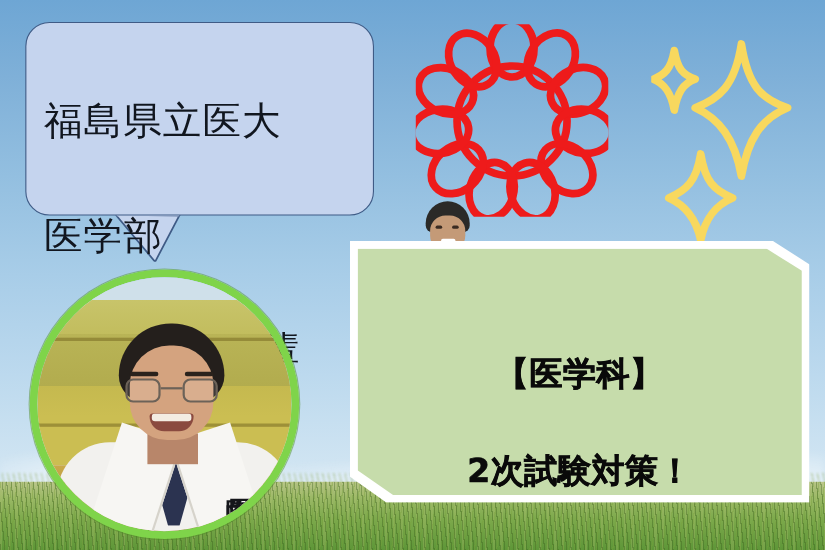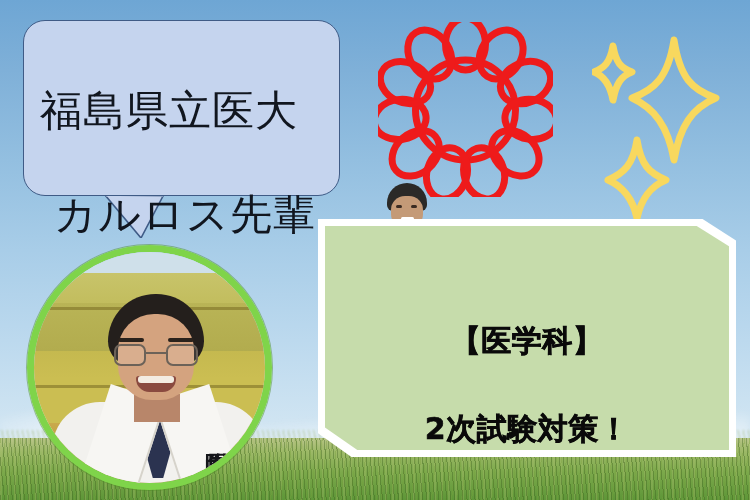--- a/index.html
+++ b/index.html
@@ -72,21 +72,21 @@
     border-radius: 22px;
     box-sizing: border-box;
     z-index: 6;
   }
   .bubble-text {
     position: absolute;
     left: 16px;
     top: 12px;
     right: 8px;
     color: #11161f;
-    font-size: 42px;
+    font-size: 35px;
     line-height: 52px;
     letter-spacing: 1px;
     white-space: pre-line;
     font-family: "DejaVu Sans", sans-serif;
   }
   .bubble-line-2 { padding-left: 0px; }
   .bubble-line-3 { padding-left: 14px; }
   .bubble-tail {
     position: absolute;
     left: 105px;
@@ -392,20 +392,21 @@
   </div>
 
   <svg class="bubble-tail" viewBox="0 0 62 44">
     <path d="M0 1 L36 44 L58 2 Z" fill="#c5d4ee" stroke="#3f5b86" stroke-width="1.6"></path>
     <path d="M1 1 L58 1" stroke="#c5d4ee" stroke-width="3"></path>
   </svg>
 
   <div class="bubble">
     <div class="bubble-text">
       <div>福島県立医大</div>
+      <div class="bubble-line-2">医学部</div>
       <div class="bubble-line-3">カルロス先輩</div>
     </div>
   </div>
 
   <div class="card">
     <div class="card-inner"></div>
     <div class="card-text">
       <div>【医学科】</div>
       <div>2次試験対策！</div>
     </div>

